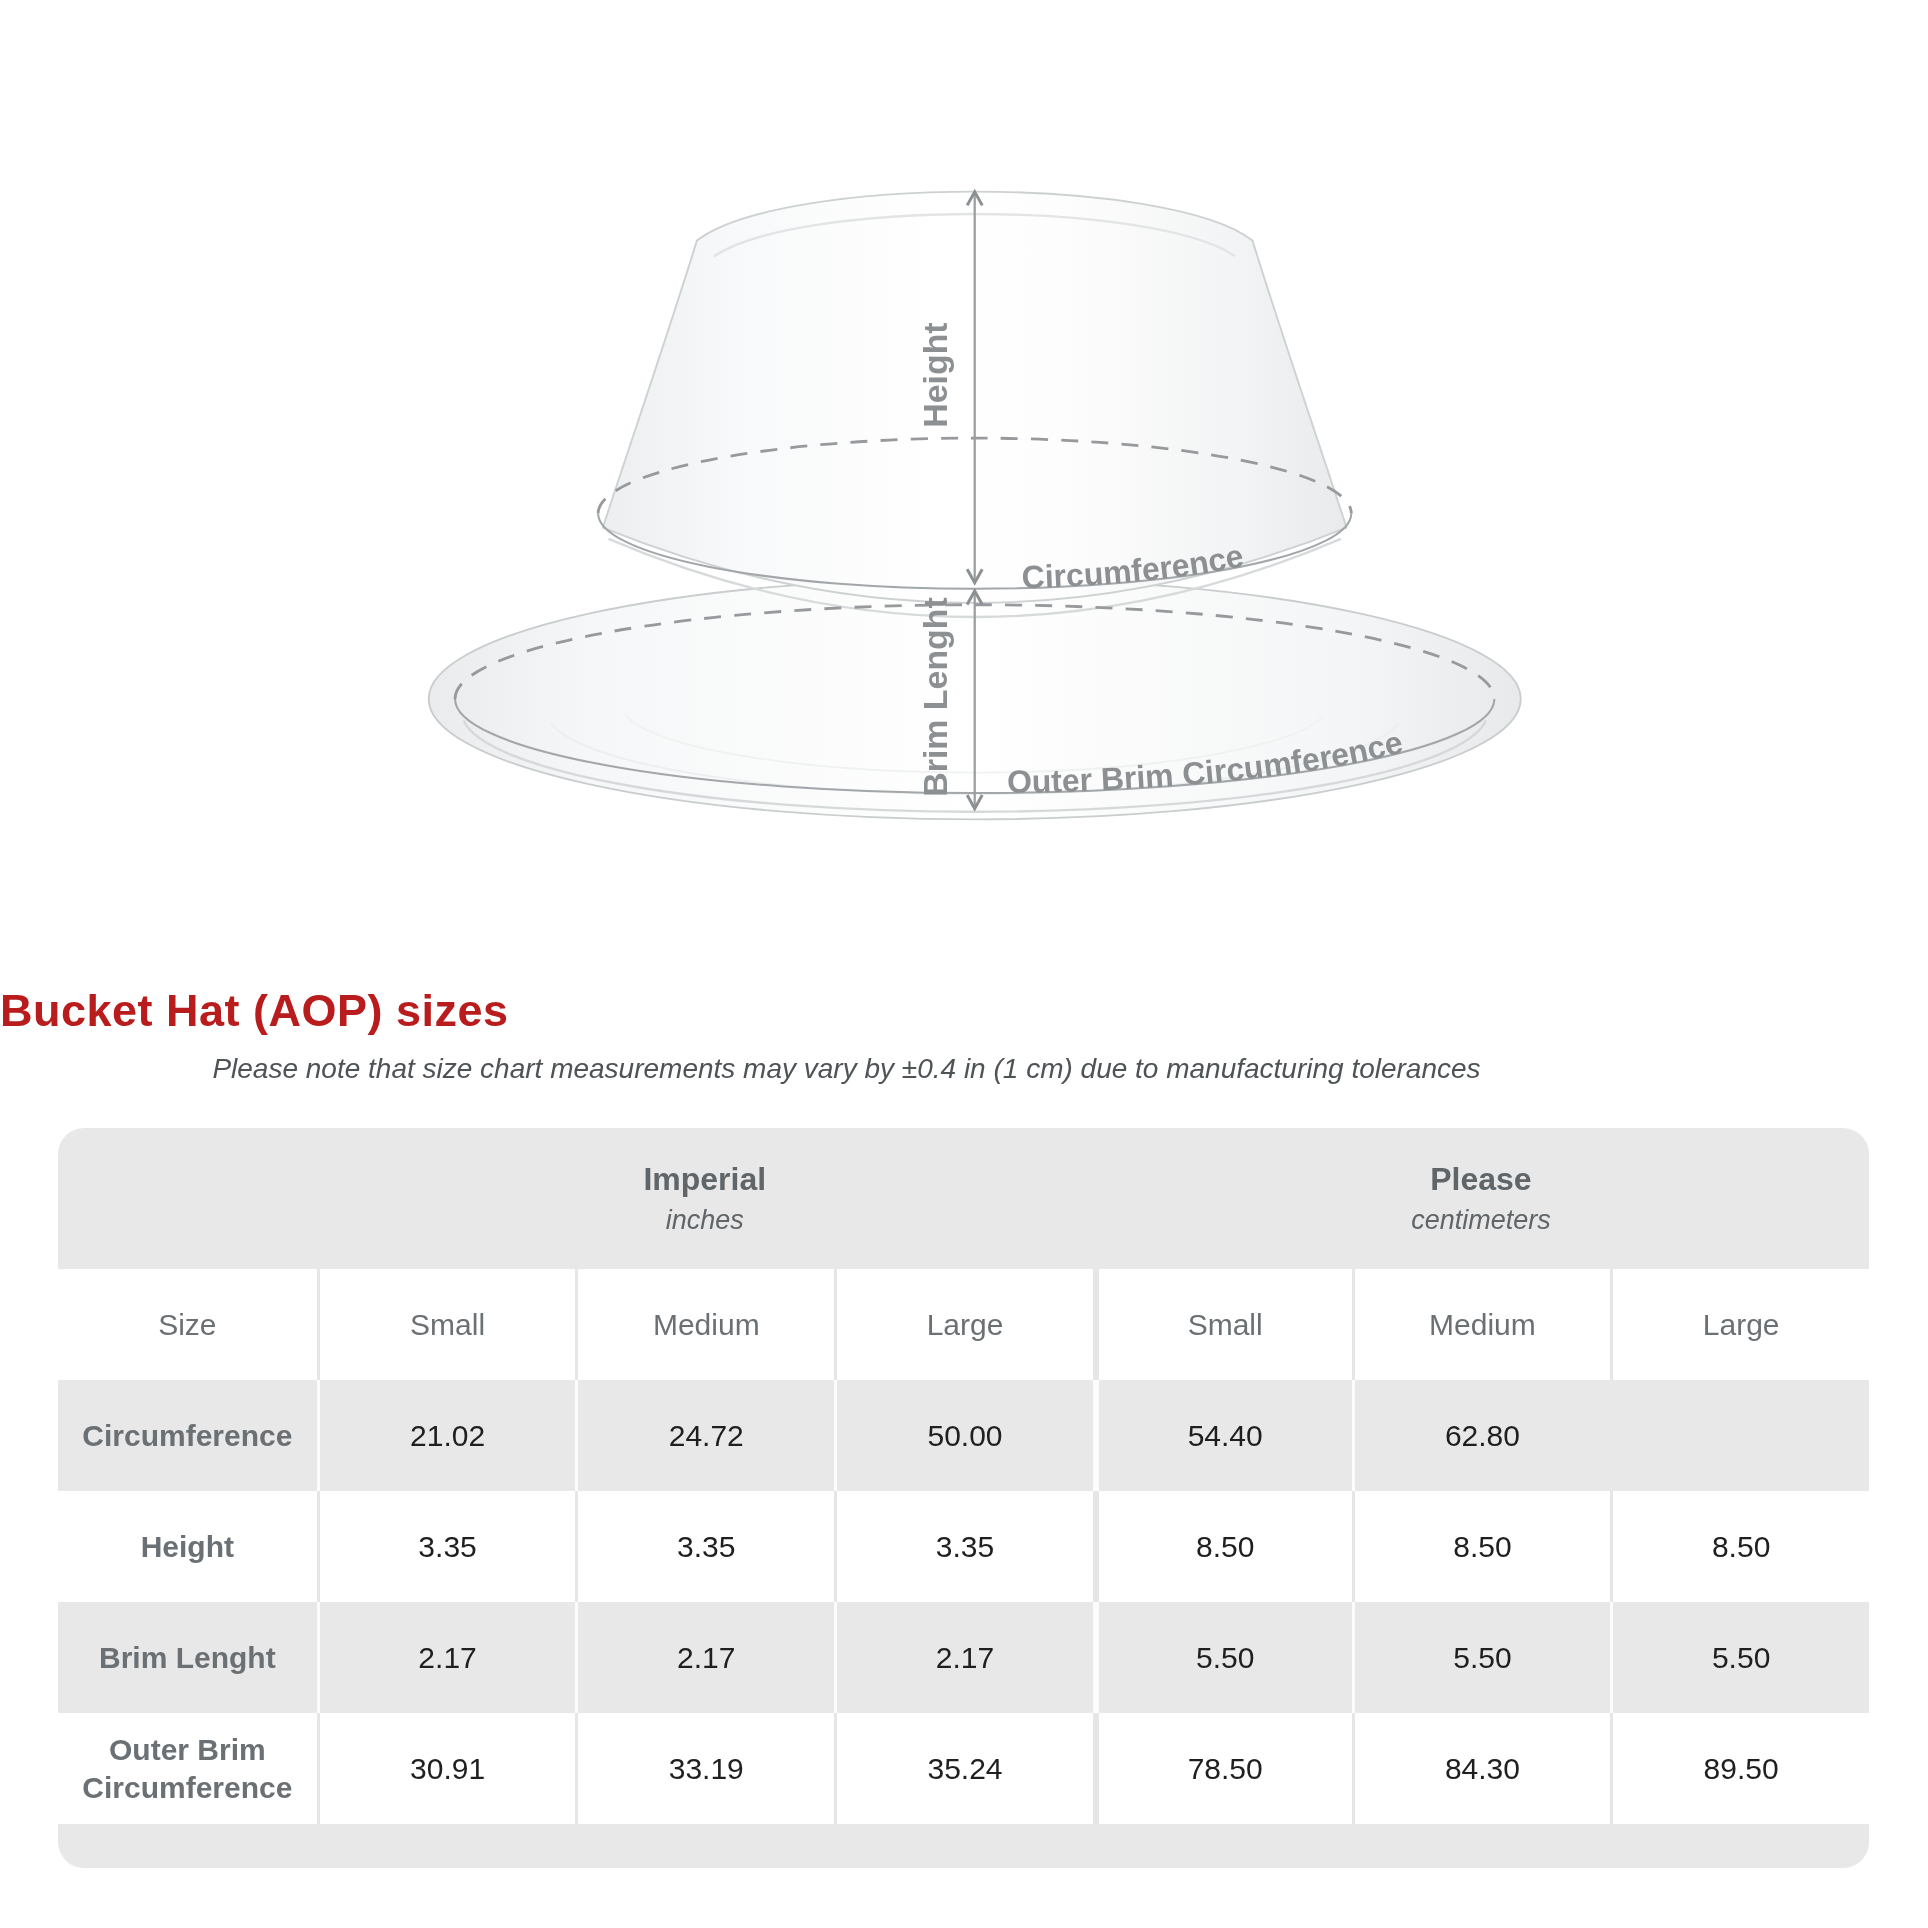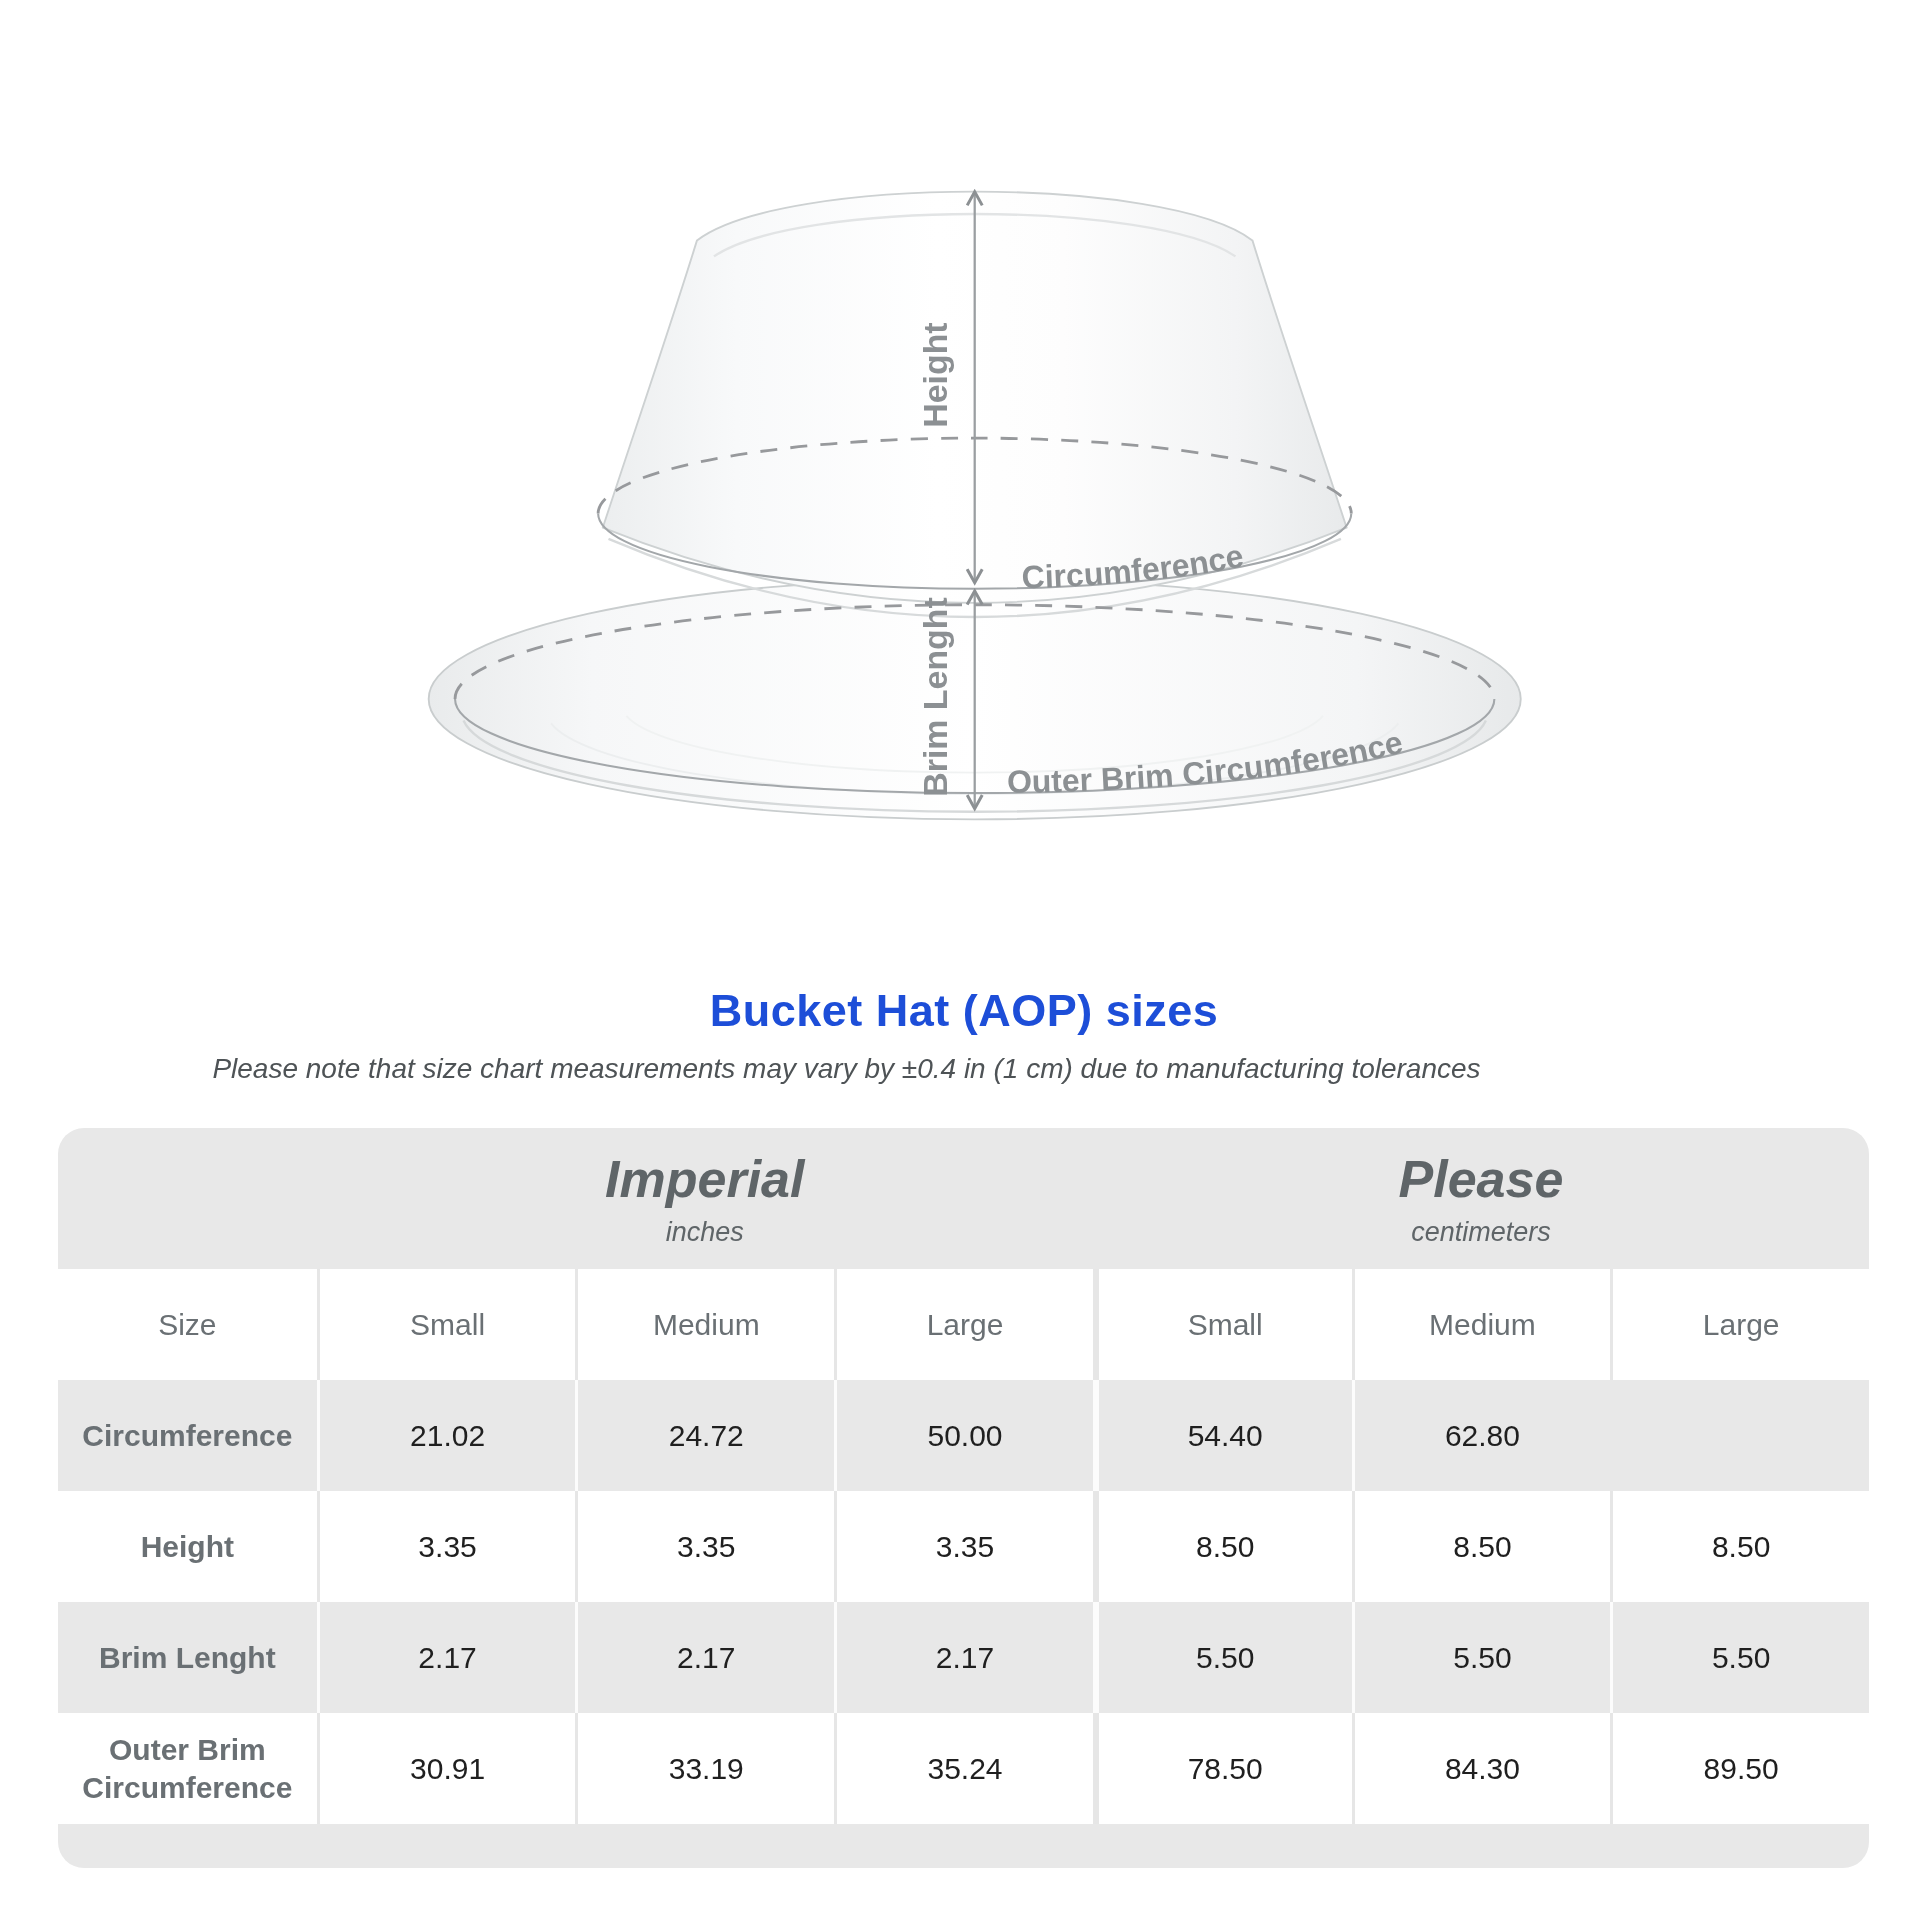--- a/index.html
+++ b/index.html
@@ -7,40 +7,40 @@
     position:relative; width:1928px; height:1928px; background:#ffffff;
     font-family:"Liberation Sans", sans-serif; overflow:hidden;
   }
 
   
   .hat-wrap { position:absolute; left:311px; top:113px; width:1318px; height:782px; }
   .ann-label { font-family:"Liberation Sans", sans-serif; font-weight:bold; fill:#8c9093; }
 
   
   .title {
-    position:absolute; top:985px; left:0; width:1928px; text-align:center;
-    font-size:45px; font-weight:bold; color:#1d4ed8; letter-spacing:0.5px;
+    position:absolute; top:985px; left:0; width:1928px; 
+    font-size:45px; font-weight:bold; color:#b91c1c; letter-spacing:0.5px;
   }
   .subtitle {
     position:absolute; top:1053px; left:0; width:1693px; text-align:center;
     font-size:28px; font-style:italic; color:#4e5356;
   }
 
   
   .card {
     position:absolute; left:58px; top:1128px; width:1811px; height:740px;
     background:#e8e8e8; border-radius:26px; overflow:hidden;
     display:flex; flex-direction:column;
   }
   .row7 { display:grid; grid-template-columns:repeat(7,1fr); }
   .unit-band { height:141px; }
   .unit-group { display:flex; flex-direction:column; align-items:center; justify-content:center; color:#5f6568; }
   .unit-imperial { grid-column:2 / 5; }
   .unit-metric  { grid-column:5 / 8; }
-  .unit-name { font-size:52px; font-weight:bold; font-style:italic; }
+  .unit-name { font-size:32px; font-weight:bold; }
   .unit-sub  { font-size:27px; font-style:italic; margin-top:7.5px; }
 
   .colhead { height:111px; background:#ffffff; --sep:#e6e6e6; }
   .datarow { height:111px; }
   .r-gray  { background:#e8e8e8; --sep:#fcfcfc; }
   .r-white { background:#ffffff; --sep:#e6e6e6; }
 
   .cell {
     display:flex; align-items:center; justify-content:center;
     text-align:center; padding:0 9.4px; line-height:1.25;

